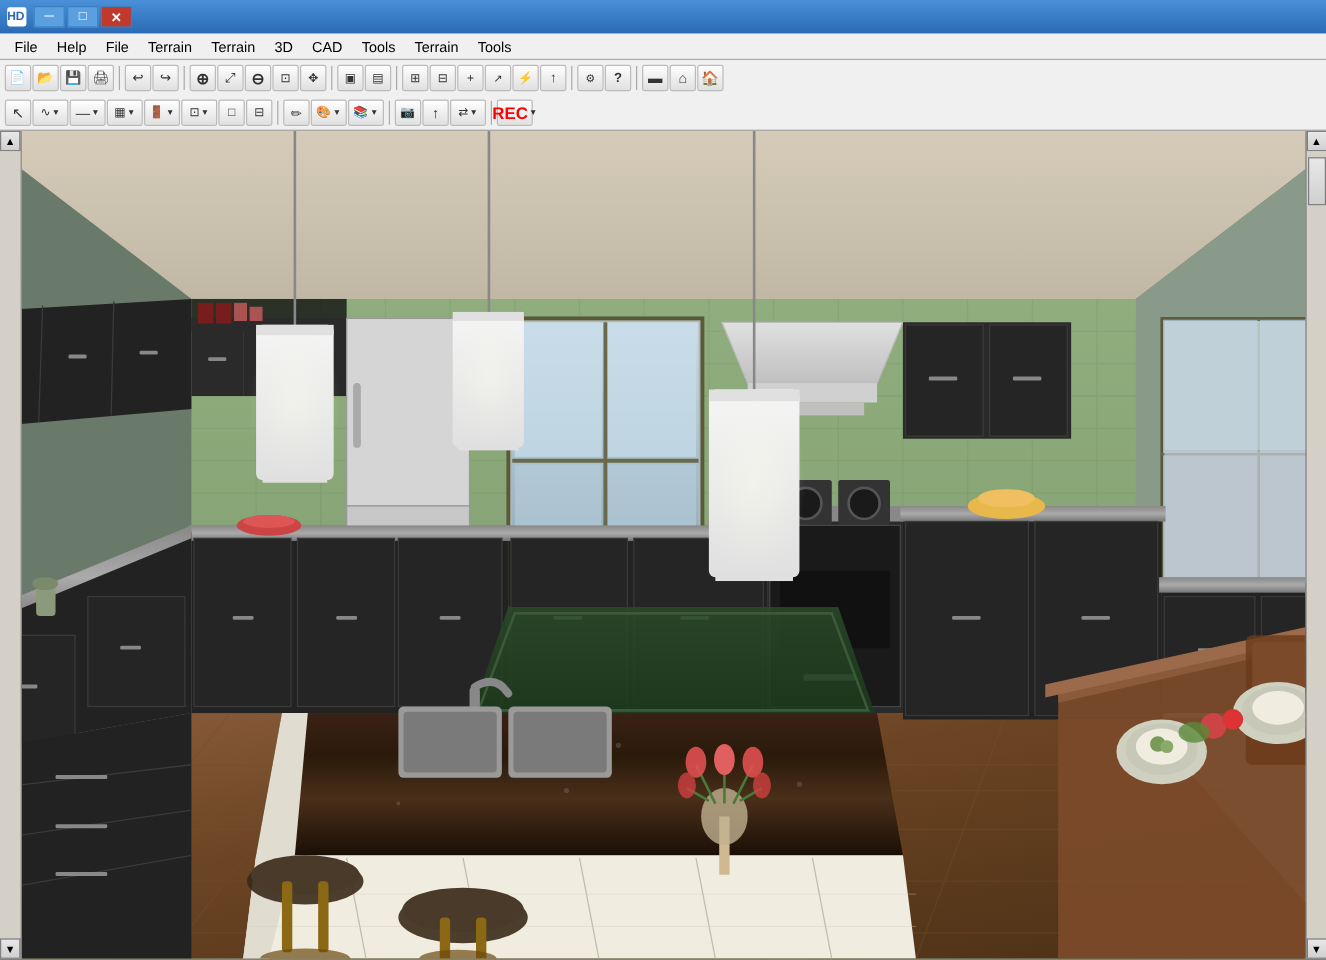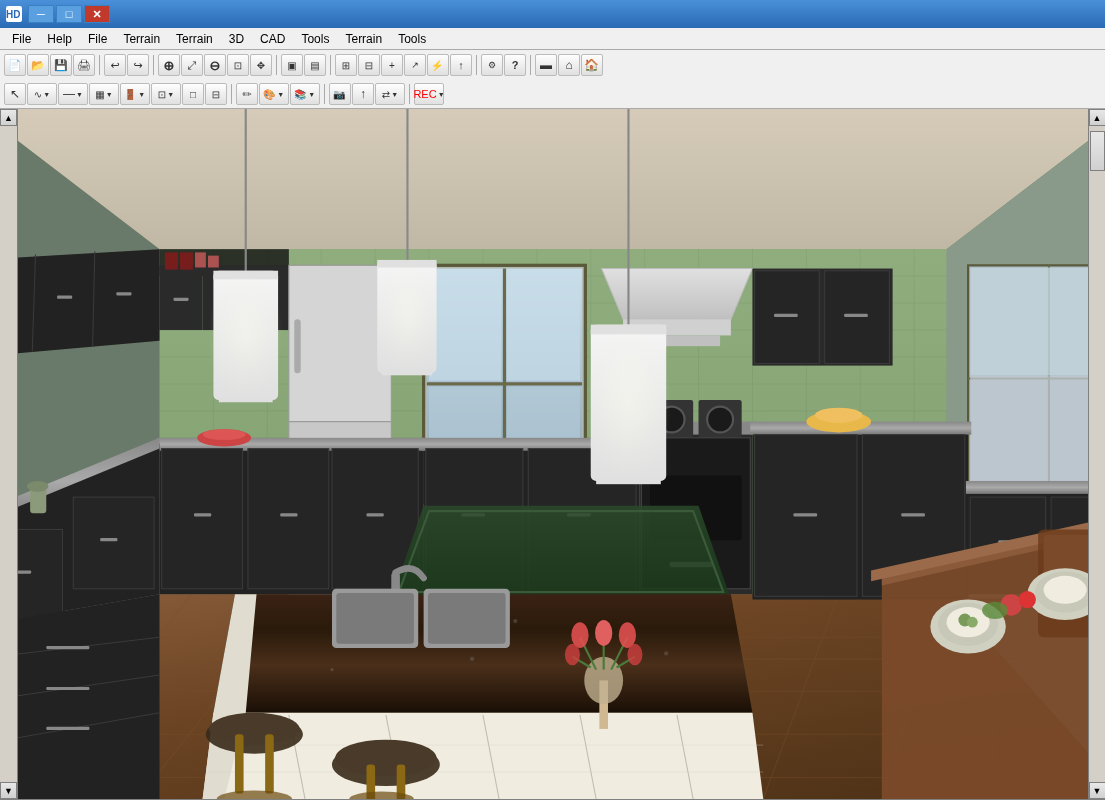--- a/index.html
+++ b/index.html
@@ -325,21 +325,21 @@
       </div>
     <div class="tb-btn">
         <span style="font-size:12px;">↑</span>
       </div>
     <div class="tb-btn with-arrow">
         <span style="font-size:10px;">⇄</span>
         <span class="arr">▼</span>
       </div>
     <div class="tb-sep"></div>
     <div class="tb-btn with-arrow">
-        <span style="font-size:11px; color:red; font-weight:normal;">REC</span>
+        <span style="font-size:14px; color:red; font-weight:bold;">REC</span>
         <span class="arr">▼</span>
       </div>
   </div>
 </div>
 
 <div id="main-area">
 
   <div id="left-sidebar">
     <div class="scroll-arrow">▲</div>
     <div style="flex:1;background:#d4d0c8;"></div>

